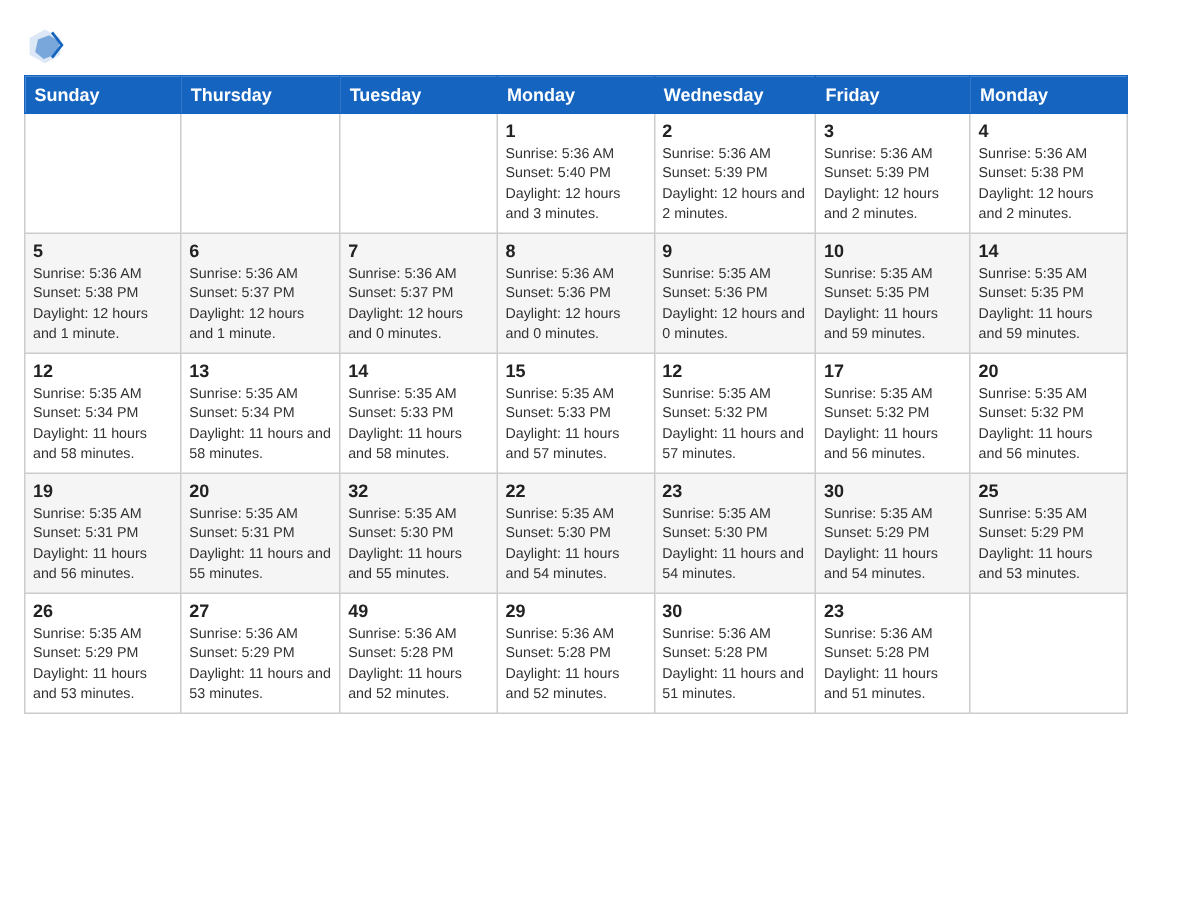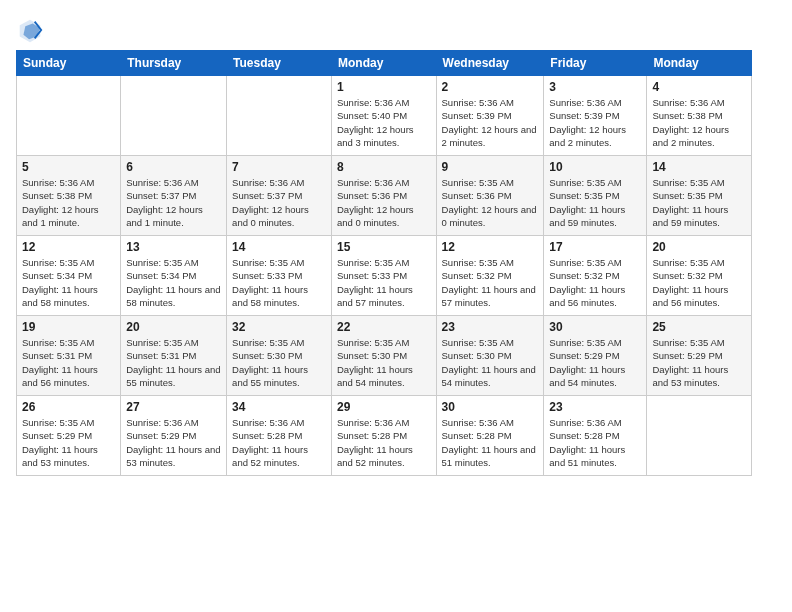--- a/index.html
+++ b/index.html
@@ -303,21 +303,21 @@
 Sunset: 5:29 PM
 Daylight: 11 hours and 53 minutes.</div>
           </td>
           <td>
             <span class="day-num">27</span>
             <div class="day-info" style="white-space: pre-line;">Sunrise: 5:36 AM
 Sunset: 5:29 PM
 Daylight: 11 hours and 53 minutes.</div>
           </td>
           <td>
-            <span class="day-num">34</span>
+            <span class="day-num">49</span>
             <div class="day-info" style="white-space: pre-line;">Sunrise: 5:36 AM
 Sunset: 5:28 PM
 Daylight: 11 hours and 52 minutes.</div>
           </td>
           <td>
             <span class="day-num">29</span>
             <div class="day-info" style="white-space: pre-line;">Sunrise: 5:36 AM
 Sunset: 5:28 PM
 Daylight: 11 hours and 52 minutes.</div>
           </td>

